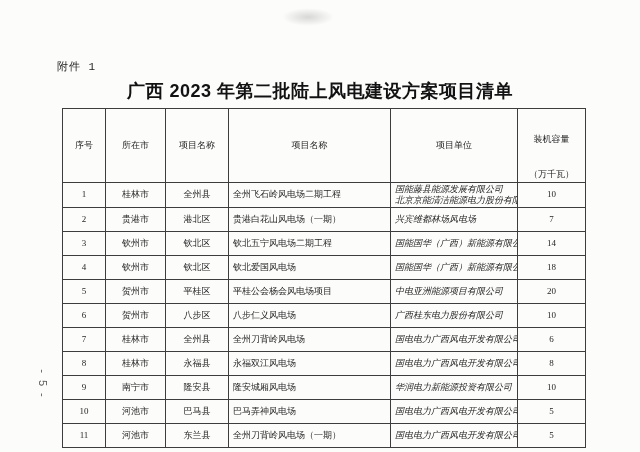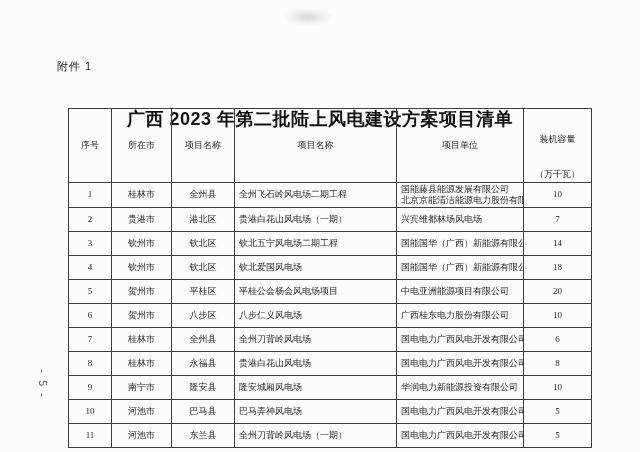--- a/index.html
+++ b/index.html
@@ -13,43 +13,42 @@
   }
   .scan-artifact {
     position: absolute; left: 282px; top: 8px;
     width: 52px; height: 18px;
     background: radial-gradient(ellipse at center, rgba(120,120,120,0.28), rgba(120,120,120,0) 70%);
     pointer-events: none;
   }
   .attachment {
     position: absolute; left: 57px; top: 59px;
     font-size: 11px; letter-spacing: 1px; color: #1e1e1e;
-    font-family: Liberation Sans, sans-serif;
+    font-family: Liberation Mono, monospace;
   }
   .doc-title {
     position: absolute; left: 0; top: 79px; width: 640px;
     text-align: center;
     font-family: "Liberation Sans", sans-serif;
     font-weight: bold;
     font-size: 18px;
     color: #121212;
     letter-spacing: 0.5px;
-    margin-top: 28px;
   }
   .page-number {
     position: absolute; left: 28px; top: 378px;
     transform: rotate(90deg);
     transform-origin: center;
     font-size: 11px; color: #5a5a5a;
     letter-spacing: 2px;
     font-family: "Liberation Sans", sans-serif;
     white-space: nowrap;
   }
   table.project-table {
-    position: absolute; left: 68px; top: 108px;
+    position: absolute; left: 62px; top: 108px;
     width: 523px;
     border-collapse: collapse;
     table-layout: fixed;
     font-size: 9px;
     color: #262626;
   }
   table.project-table td, table.project-table th {
     border: 1px solid #3d3d3d;
     padding: 1px 3px;
     line-height: 1.25;
@@ -63,21 +62,21 @@
     vertical-align: middle;
     font-size: 9px;
     color: #1f1f1f;
   }
   table.project-table td {
     height: 21px;
     vertical-align: middle;
   }
   .c-no, .c-city, .c-loc, .c-cap { text-align: center; }
   .c-proj, .c-unit { text-align: left; padding-left: 4px !important; }
-  .c-unit div { white-space: nowrap; }
+  .c-unit div { white-space: nowrap; font-style: italic; }
   .cap-header span { display: block; margin-top: 24px; }
 </style>
 </head>
 <body>
 
 <div class="scan-artifact"></div>
 
 <div class="attachment">附件 1</div>
 
 <div class="doc-title">广西 2023 年第二批陆上风电建设方案项目清单</div>
@@ -182,21 +181,21 @@
     <td class="c-unit">
           <div>国电电力广西风电开发有限公司</div>
         </td>
     <td class="c-cap">6</td>
   </tr>
 
   <tr>
     <td class="c-no">8</td>
     <td class="c-city">桂林市</td>
     <td class="c-loc">永福县</td>
-    <td class="c-proj">贵港白花山风电场</td>
+    <td class="c-proj">永福双江风电场</td>
     <td class="c-unit">
           <div>国电电力广西风电开发有限公司</div>
         </td>
     <td class="c-cap">8</td>
   </tr>
 
   <tr>
     <td class="c-no">9</td>
     <td class="c-city">南宁市</td>
     <td class="c-loc">隆安县</td>

